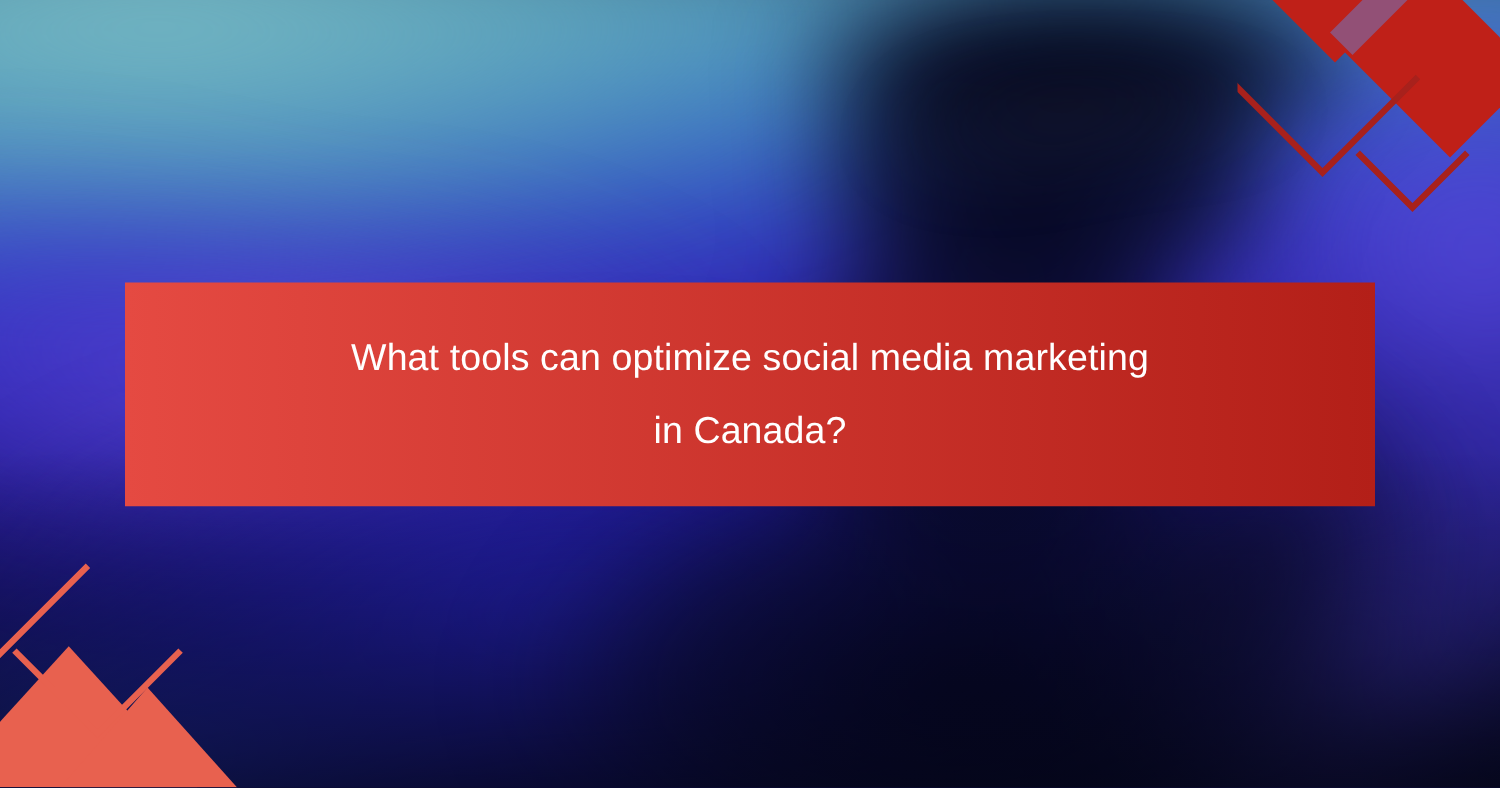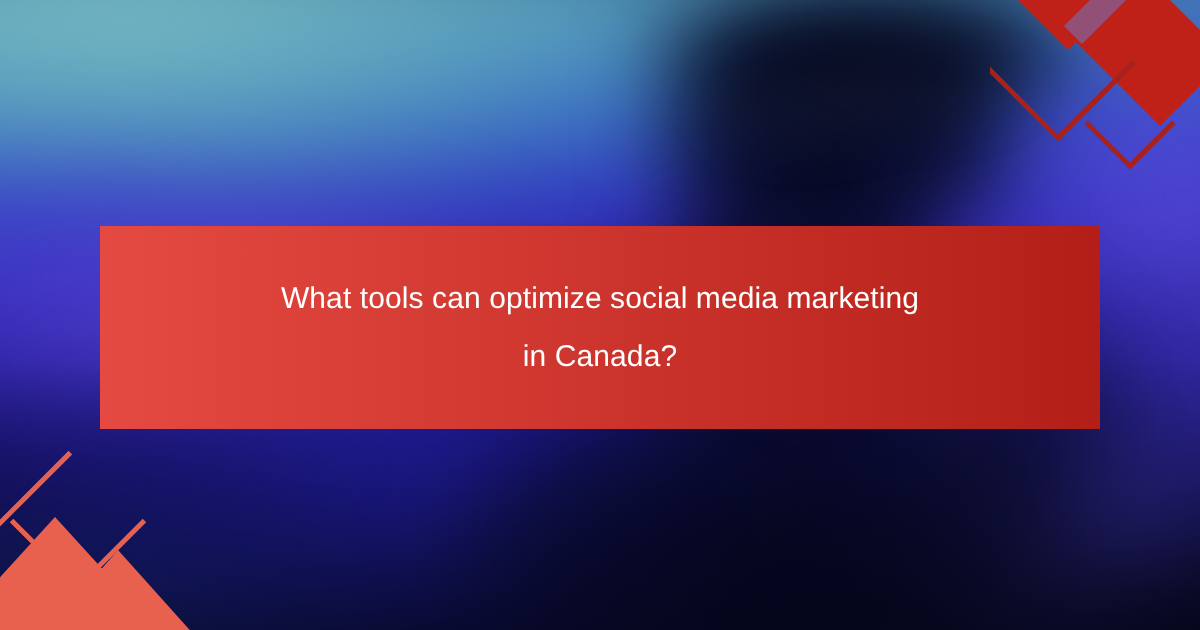--- a/index.html
+++ b/index.html
@@ -220,17 +220,17 @@
       <polygon points="-48,215 55,102 158,215" fill="#e8614f"></polygon>
 
       <polygon points="42,222 118,135 196,222" fill="#e8614f"></polygon>
 
       <polyline points="-6,6 -6,114 102,114" fill="none" stroke="#e8614f" stroke-width="5" transform="rotate(-45 -6 114)"></polyline>
 
       <polyline points="78,78 78,172 172,172" fill="none" stroke="#e8614f" stroke-width="5" transform="rotate(-45 78 172)"></polyline>
     </svg>
   </div>
 
-  <div id="banner" style="left: 100px; top: 226px; width: 1000px; height: 203px; background: linear-gradient(90deg, rgb(229, 74, 66) 0%, rgb(179, 31, 24) 100%);">
+  <div id="banner" style="left: 100px; top: 226px; width: 1000px; height: 179px; background: linear-gradient(90deg, rgb(229, 74, 66) 0%, rgb(179, 31, 24) 100%);">
     <h1 id="banner-title" style="color: rgb(255, 255, 255); font-size: 30px;">What tools can optimize social media marketing in Canada?</h1>
   </div>
 
 </div>
 
 </body></html>

